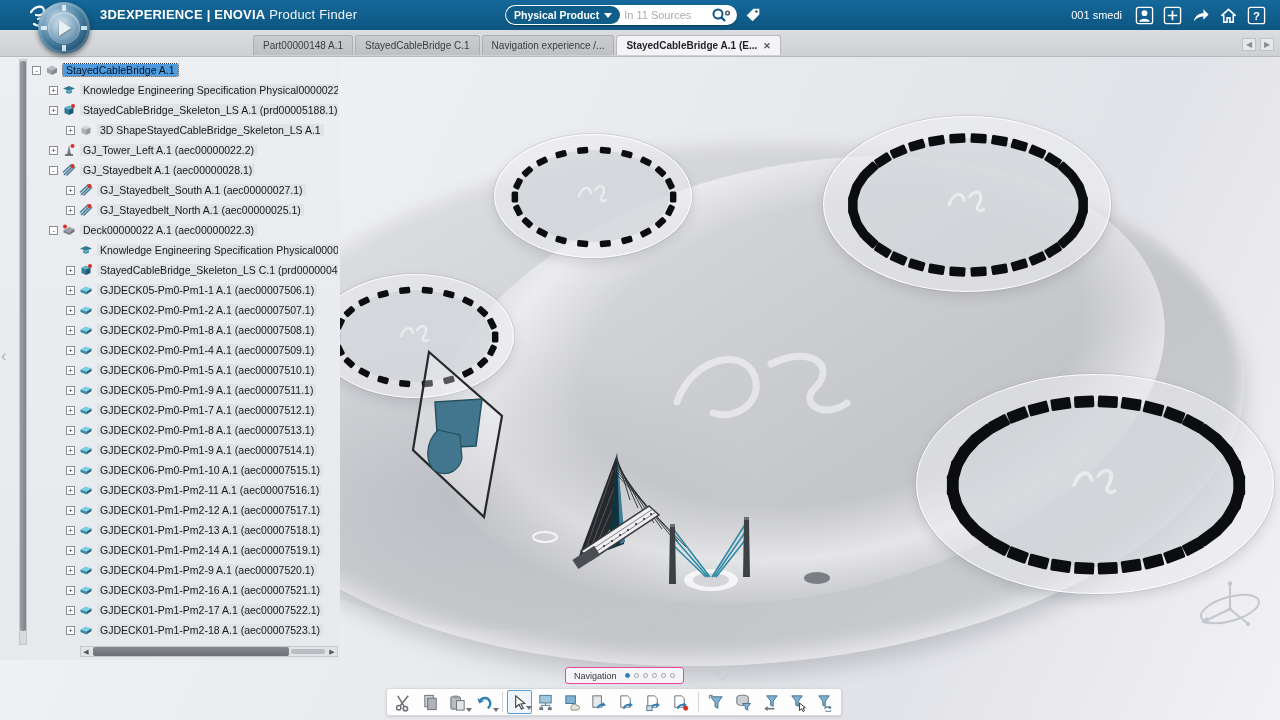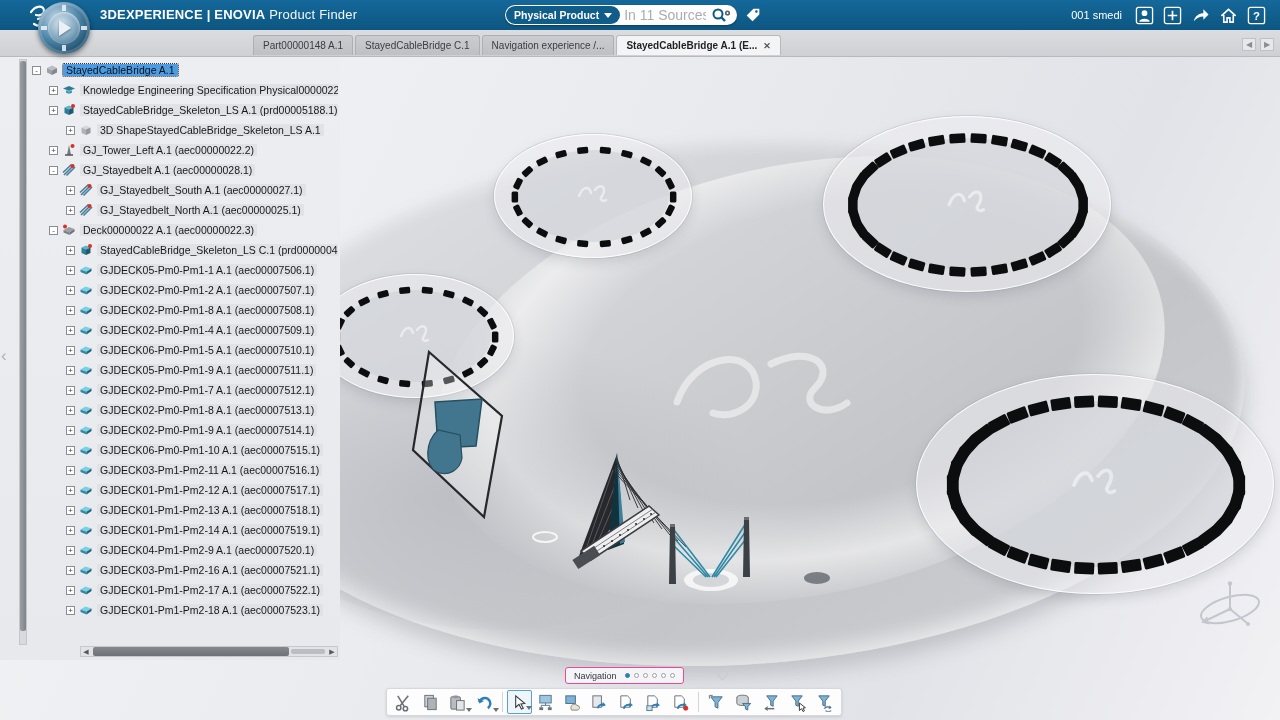--- a/index.html
+++ b/index.html
@@ -22,21 +22,21 @@
     filter:drop-shadow(0 1px 1px rgba(0,0,0,.4)); }
   #compass .tick { position:absolute; background:rgba(235,243,248,.85); }
   #title { position:absolute; left:100px; top:7px; color:#fff; font-size:13px; letter-spacing:.2px; white-space:nowrap; }
   #title b { font-weight:bold; }
   #title .light { font-weight:normal; opacity:.95; }
   #searchbar { position:absolute; left:505px; top:5px; width:232px; height:20px; background:#fff; border-radius:10px;
     display:flex; align-items:center; box-shadow:0 1px 2px rgba(0,0,0,.3); }
   #scope { height:18px; margin-left:1px; padding:0 8px; border:none; border-radius:9px; background:#0f5d88; color:#fff;
     font-size:10.5px; font-weight:bold; display:flex; align-items:center; gap:5px; cursor:pointer; font-family:inherit; }
   #scope .caret { width:0; height:0; border-left:4px solid transparent; border-right:4px solid transparent; border-top:5px solid #fff; }
-  #searchinput { flex:1; border:none; outline:none; font-size:14px; color:#333; padding:0 4px; background:transparent; min-width:0; }
+  #searchinput { flex:1; border:none; outline:none; font-size:11px; color:#333; padding:0 4px; background:transparent; min-width:0; }
   #searchinput::placeholder { color:#a8adb3; }
   #searchicon { margin-right:5px; display:flex; }
   #tagbtn { position:absolute; left:744px; top:6px; display:flex; cursor:pointer; }
   #userarea { position:absolute; right:14px; top:0; height:30px; display:flex; align-items:center; gap:9px; }
   #username { color:#fff; font-size:11px; margin-right:4px; }
   .hact { display:flex; cursor:pointer; }
 
   
   #tabbar { position:absolute; left:0; top:30px; width:1280px; height:27px; z-index:9;
     background:linear-gradient(#dcdde0,#cfd0d4); border-bottom:1px solid #b7b9bd; }
@@ -541,20 +541,30 @@
           <svg viewBox="0 0 14 14">
             <path d="M1.5,7 L7,4 L12.5,6 L7.5,9.5 Z" fill="#9aa0a6"></path>
             <path d="M1.5,7 L7.5,9.5 V12 L1.5,9.5 Z" fill="#7b8287"></path>
             <path d="M12.5,6 L7.5,9.5 V12 L12.5,8.5 Z" fill="#6a7176"></path>
             <circle cx="3" cy="3.5" r="2" fill="#d93025"></circle>
           </svg>
         </span>
         <span class="tlabel">Deck00000022 A.1 (aec00000022.3)</span>
       </div>
       <div class="trow" style="padding-left: 34px;">
+        <span class="twisty none"></span>
+        <span class="ticon">
+          <svg viewBox="0 0 14 14">
+            <path d="M1,5.5 L7,3 L13,5.5 L7,8 Z" fill="#2e7d95"></path>
+            <path d="M4,7.2 V9.5 C5,11 9,11 10,9.5 V7.2 L7,8.6 Z" fill="#3f98b2"></path>
+          </svg>
+        </span>
+        <span class="tlabel">Knowledge Engineering Specification Physical0000</span>
+      </div>
+      <div class="trow" style="padding-left: 34px;">
         <span class="twisty">+</span>
         <span class="ticon">
           <svg viewBox="0 0 14 14">
             <path d="M2.5,4.5 L7,2.5 L11.5,4.5 L7,6.5 Z" fill="#58b6cf"></path>
             <path d="M2.5,4.5 V10 L7,12 V6.5 Z" fill="#2e7d95"></path>
             <path d="M11.5,4.5 V10 L7,12 V6.5 Z" fill="#1f5a6e"></path>
             <circle cx="11" cy="3" r="2" fill="#d93025"></circle>
           </svg>
         </span>
         <span class="tlabel">StayedCableBridge_Skeleton_LS C.1 (prd00000048.1)</span>

